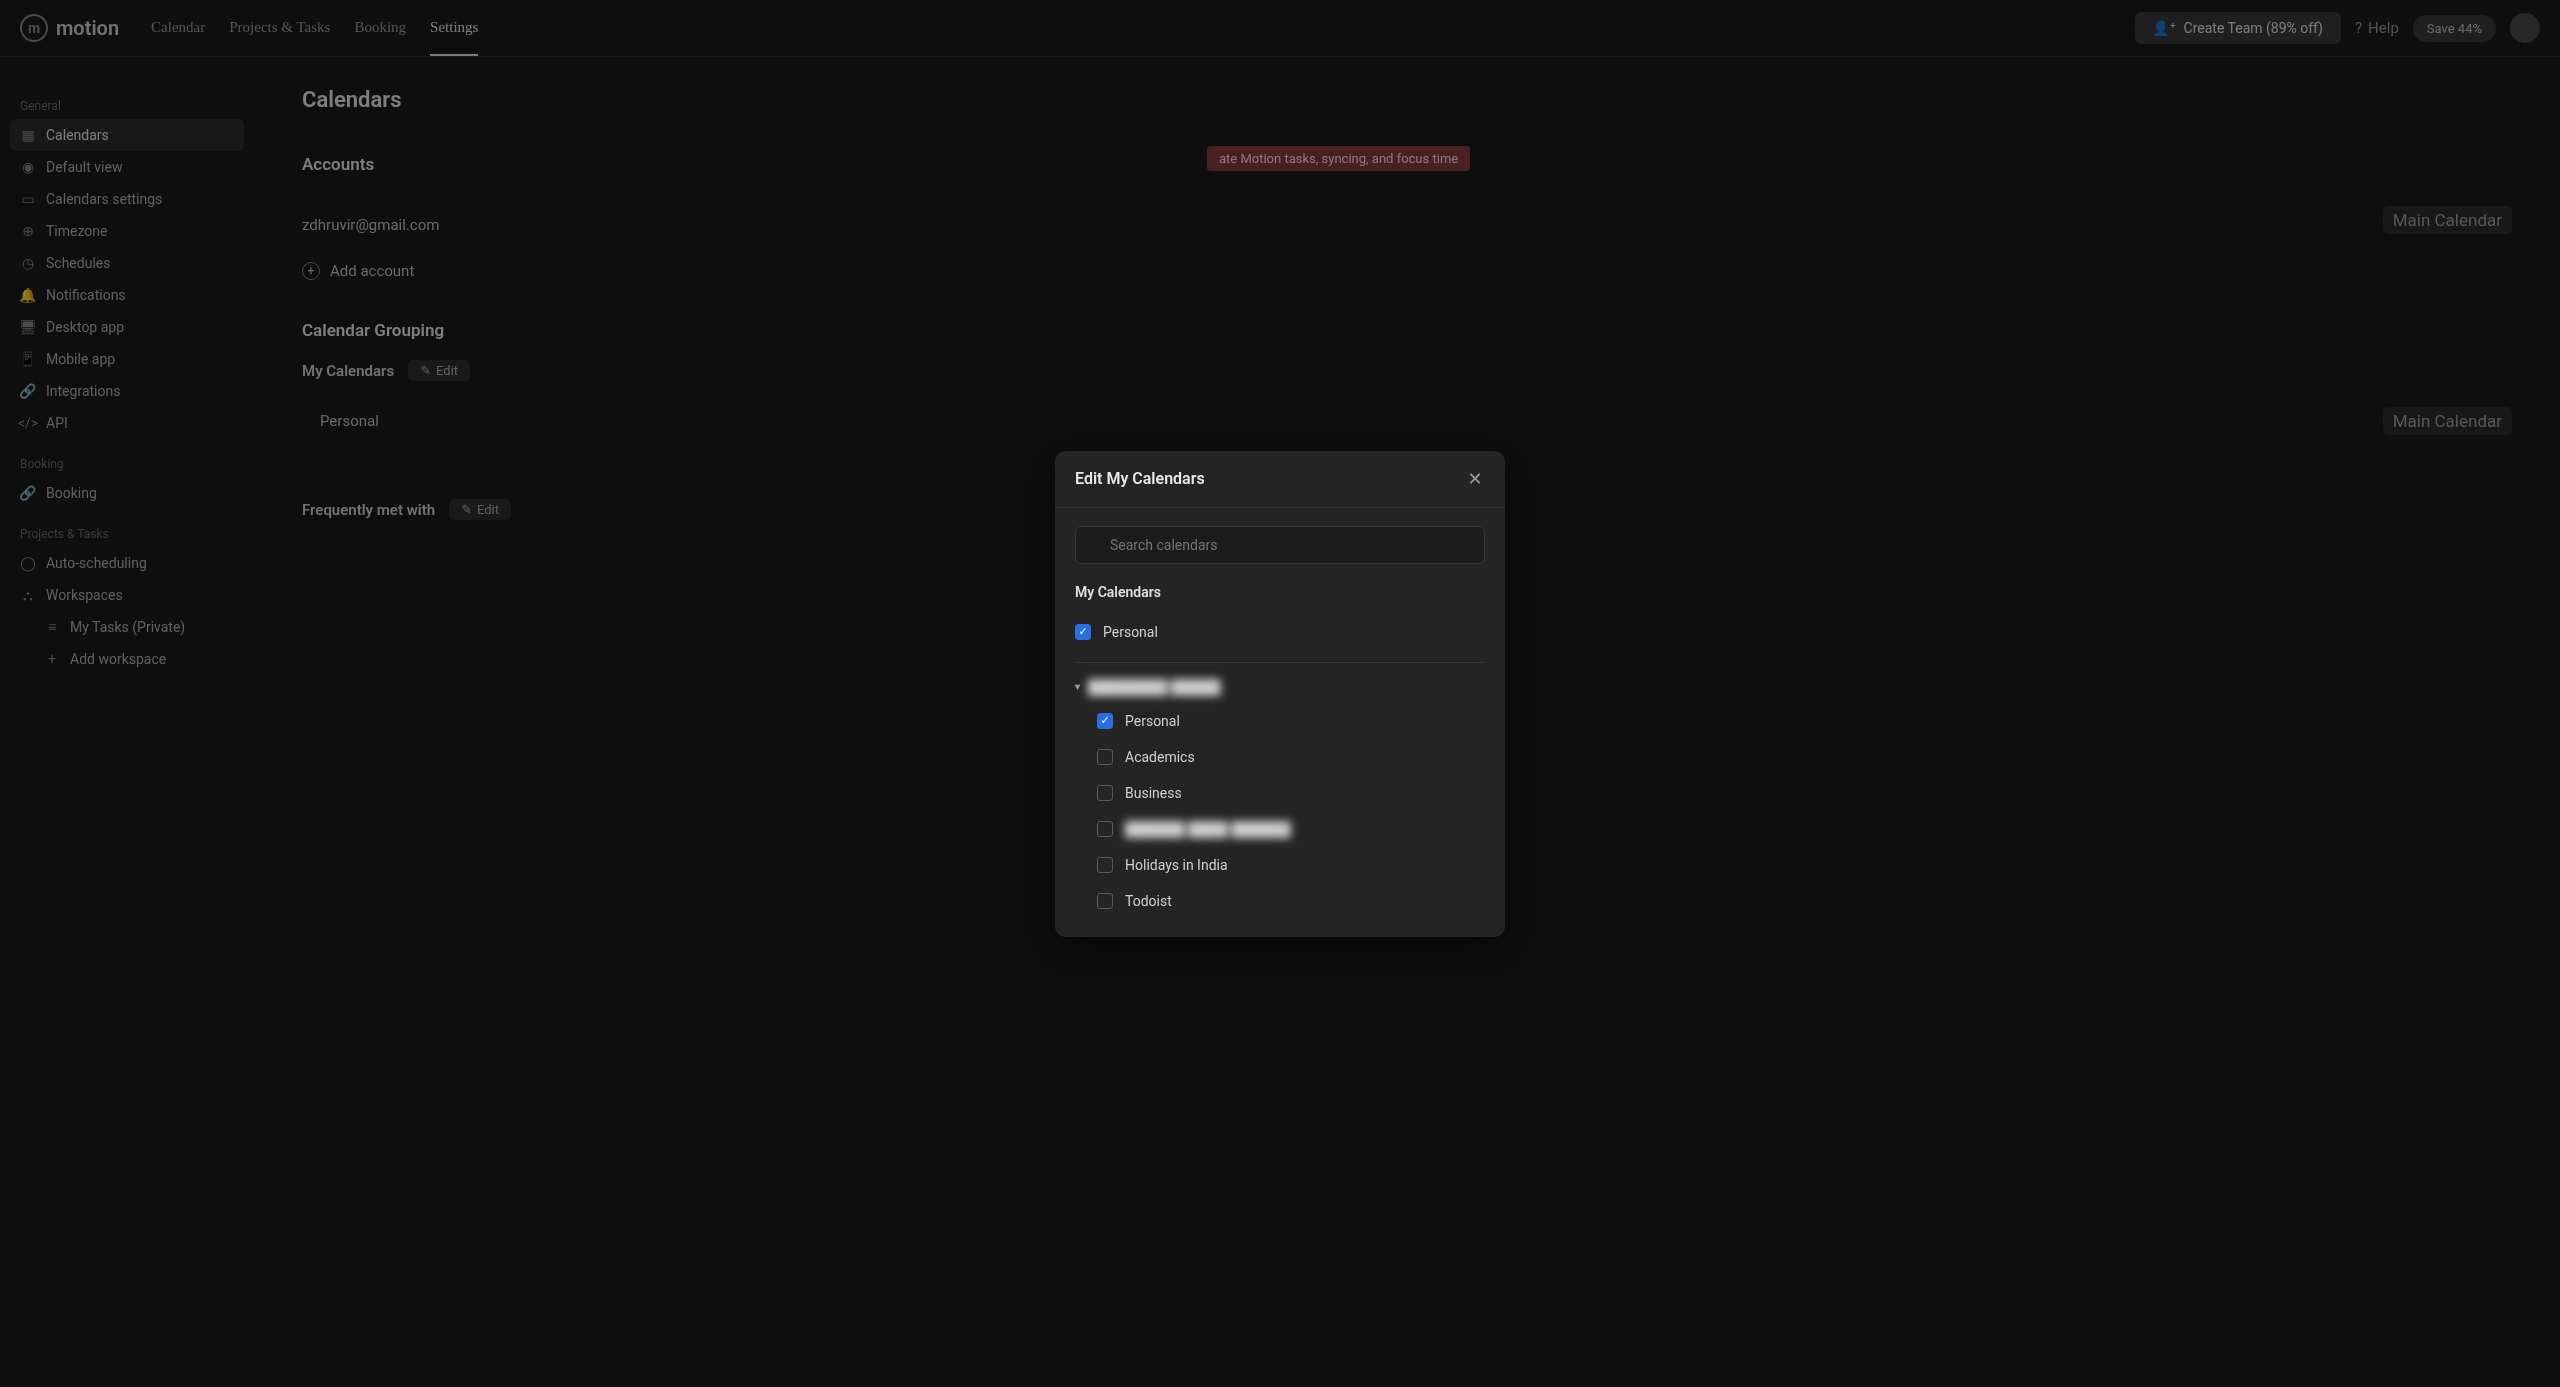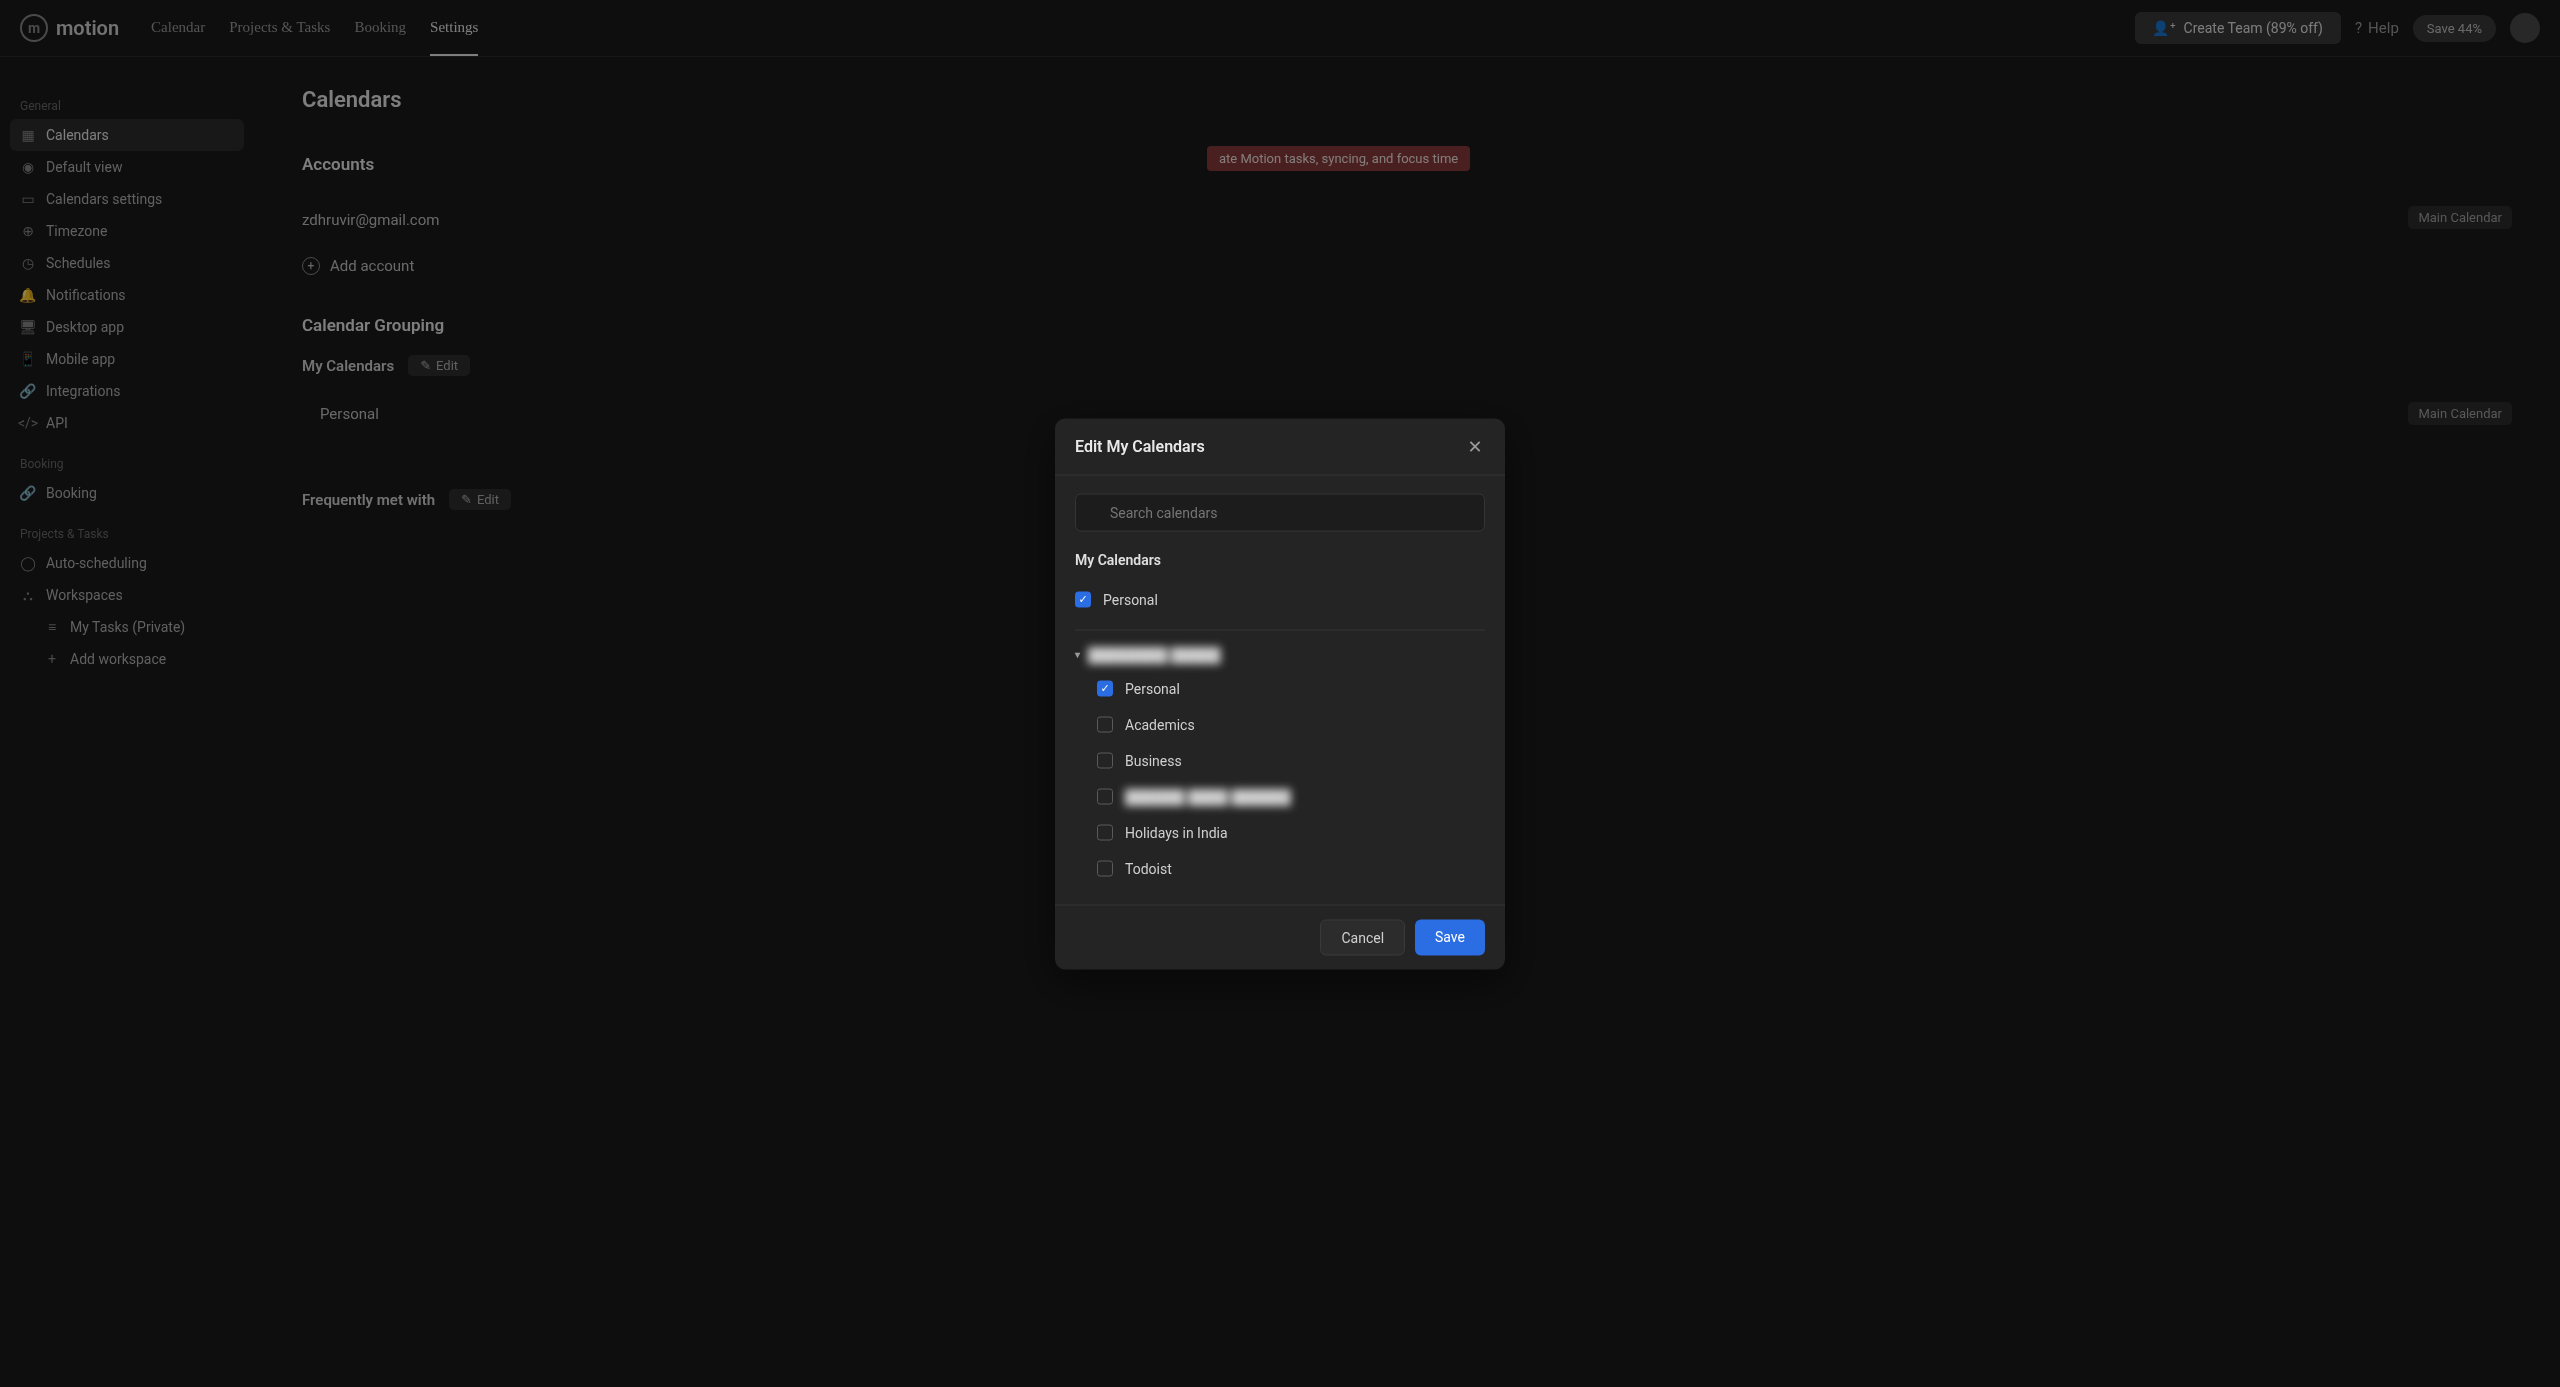--- a/index.html
+++ b/index.html
@@ -164,21 +164,21 @@
     }
     .account-email {
       color: #c0c0c0;
       font-size: 15px;
     }
     .main-cal-badge {
       background: #2c2c2c;
       color: #a0a0a0;
       padding: 4px 10px;
       border-radius: 5px;
-      font-size: 13px;
+      font-size: 17px;
     }
     .red-banner {
       background: #863a3a;
       color: #f0e0e0;
       padding: 5px 12px;
       font-size: 13px;
       border-radius: 4px;
       display: inline-block;
     }
     .add-account-btn {
@@ -577,17 +577,13 @@
         <span class="checkbox"></span>
         <span>Holidays in India</span>
       </div>
       <div class="cal-option">
         <span class="checkbox"></span>
         <span>Todoist</span>
       </div>
     </div>
   </div>
 
-  <div class="modal-footer">
-    <div class="btn btn-secondary">Cancel</div>
-    <div class="btn btn-primary">Save</div>
-  </div>
 </div>
 
 </body></html>

